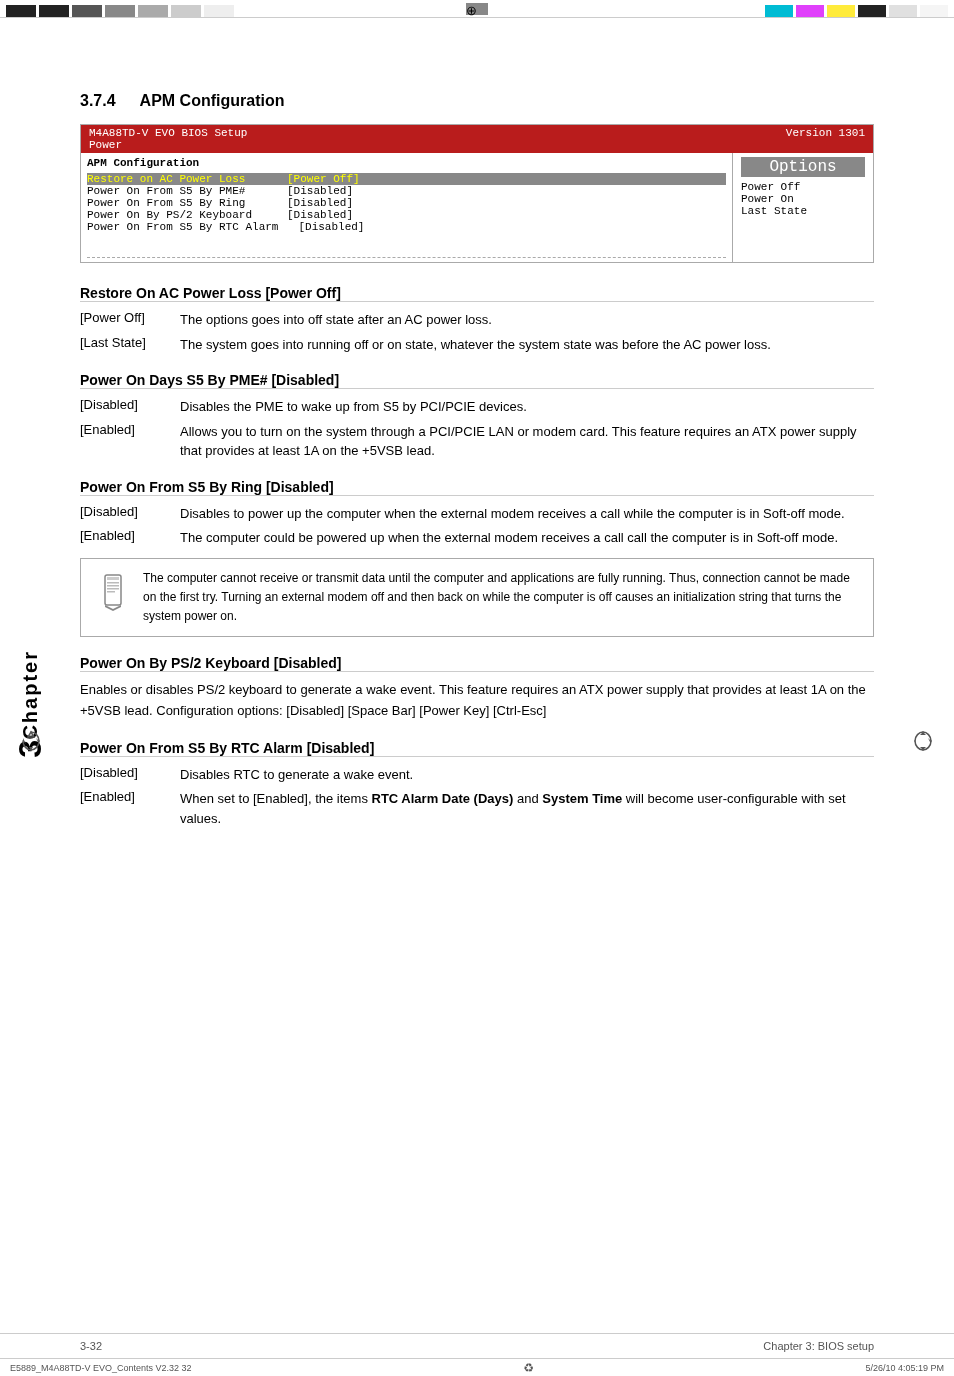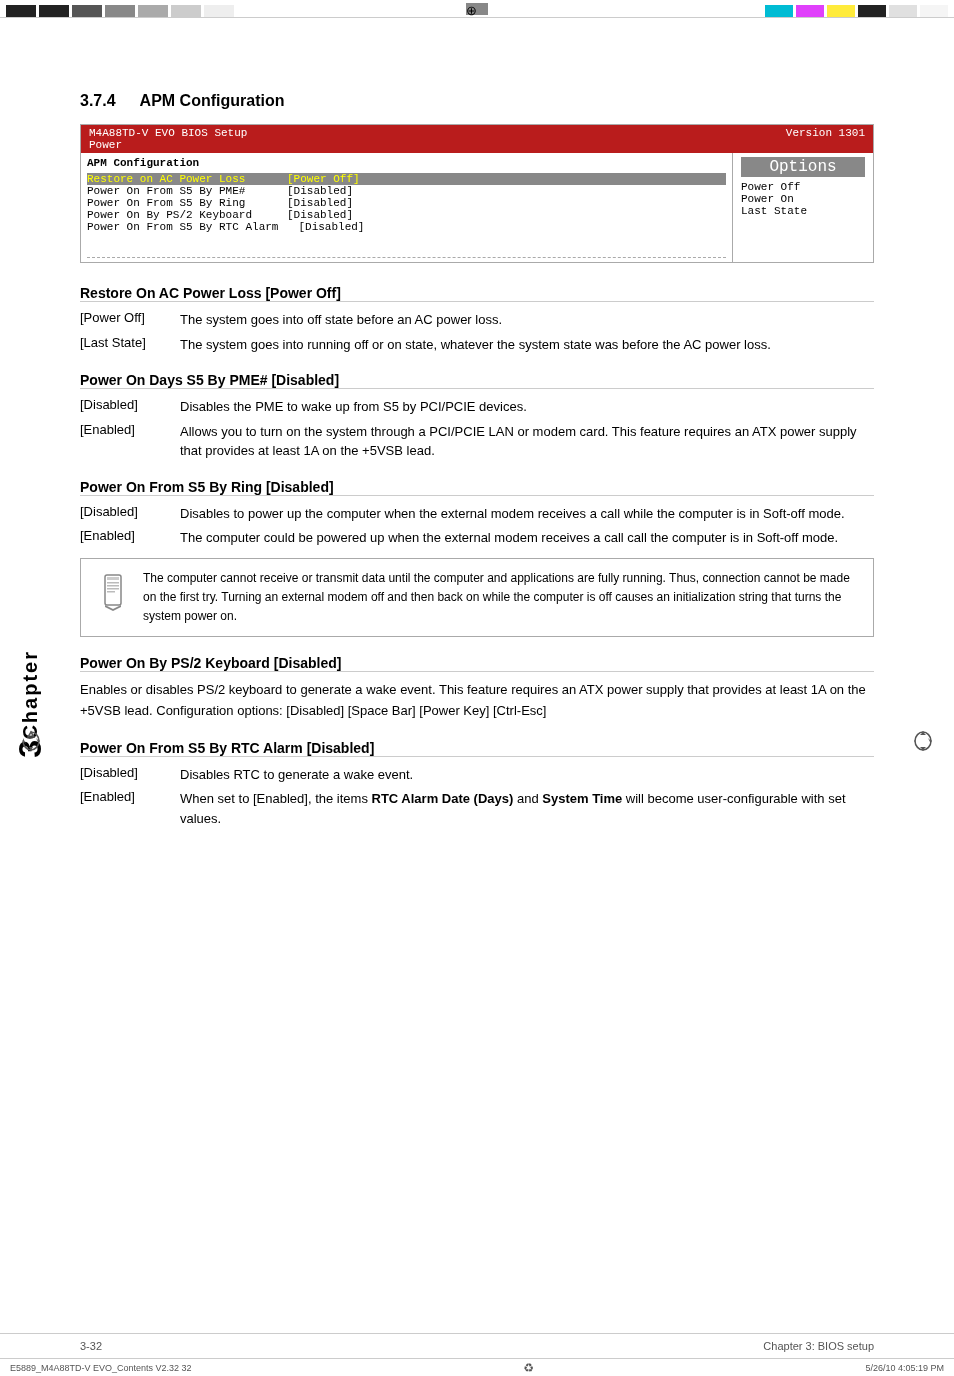--- a/index.html
+++ b/index.html
@@ -329,21 +329,21 @@
         <div class="bios-option">Power On</div>
         <div class="bios-option">Last State</div>
       </div>
     </div>
   </div>
 
   <div class="content-section">
     <div class="content-heading">Restore On AC Power Loss [Power Off]</div>
     <div class="item-row">
       <span class="item-key">[Power Off]</span>
-      <span class="item-desc">The system goes into off state before an AC power loss.</span>
+      <span class="item-desc">The options goes into off state after an AC power loss.</span>
     </div>
     <div class="item-row">
       <span class="item-key">[Last State]</span>
       <span class="item-desc">The system goes into running off or on state, whatever the system state was before the AC power loss.</span>
     </div>
   </div>
 
   <div class="content-section">
     <div class="content-heading">Power On Days S5 By PME# [Disabled]</div>
     <div class="item-row">

